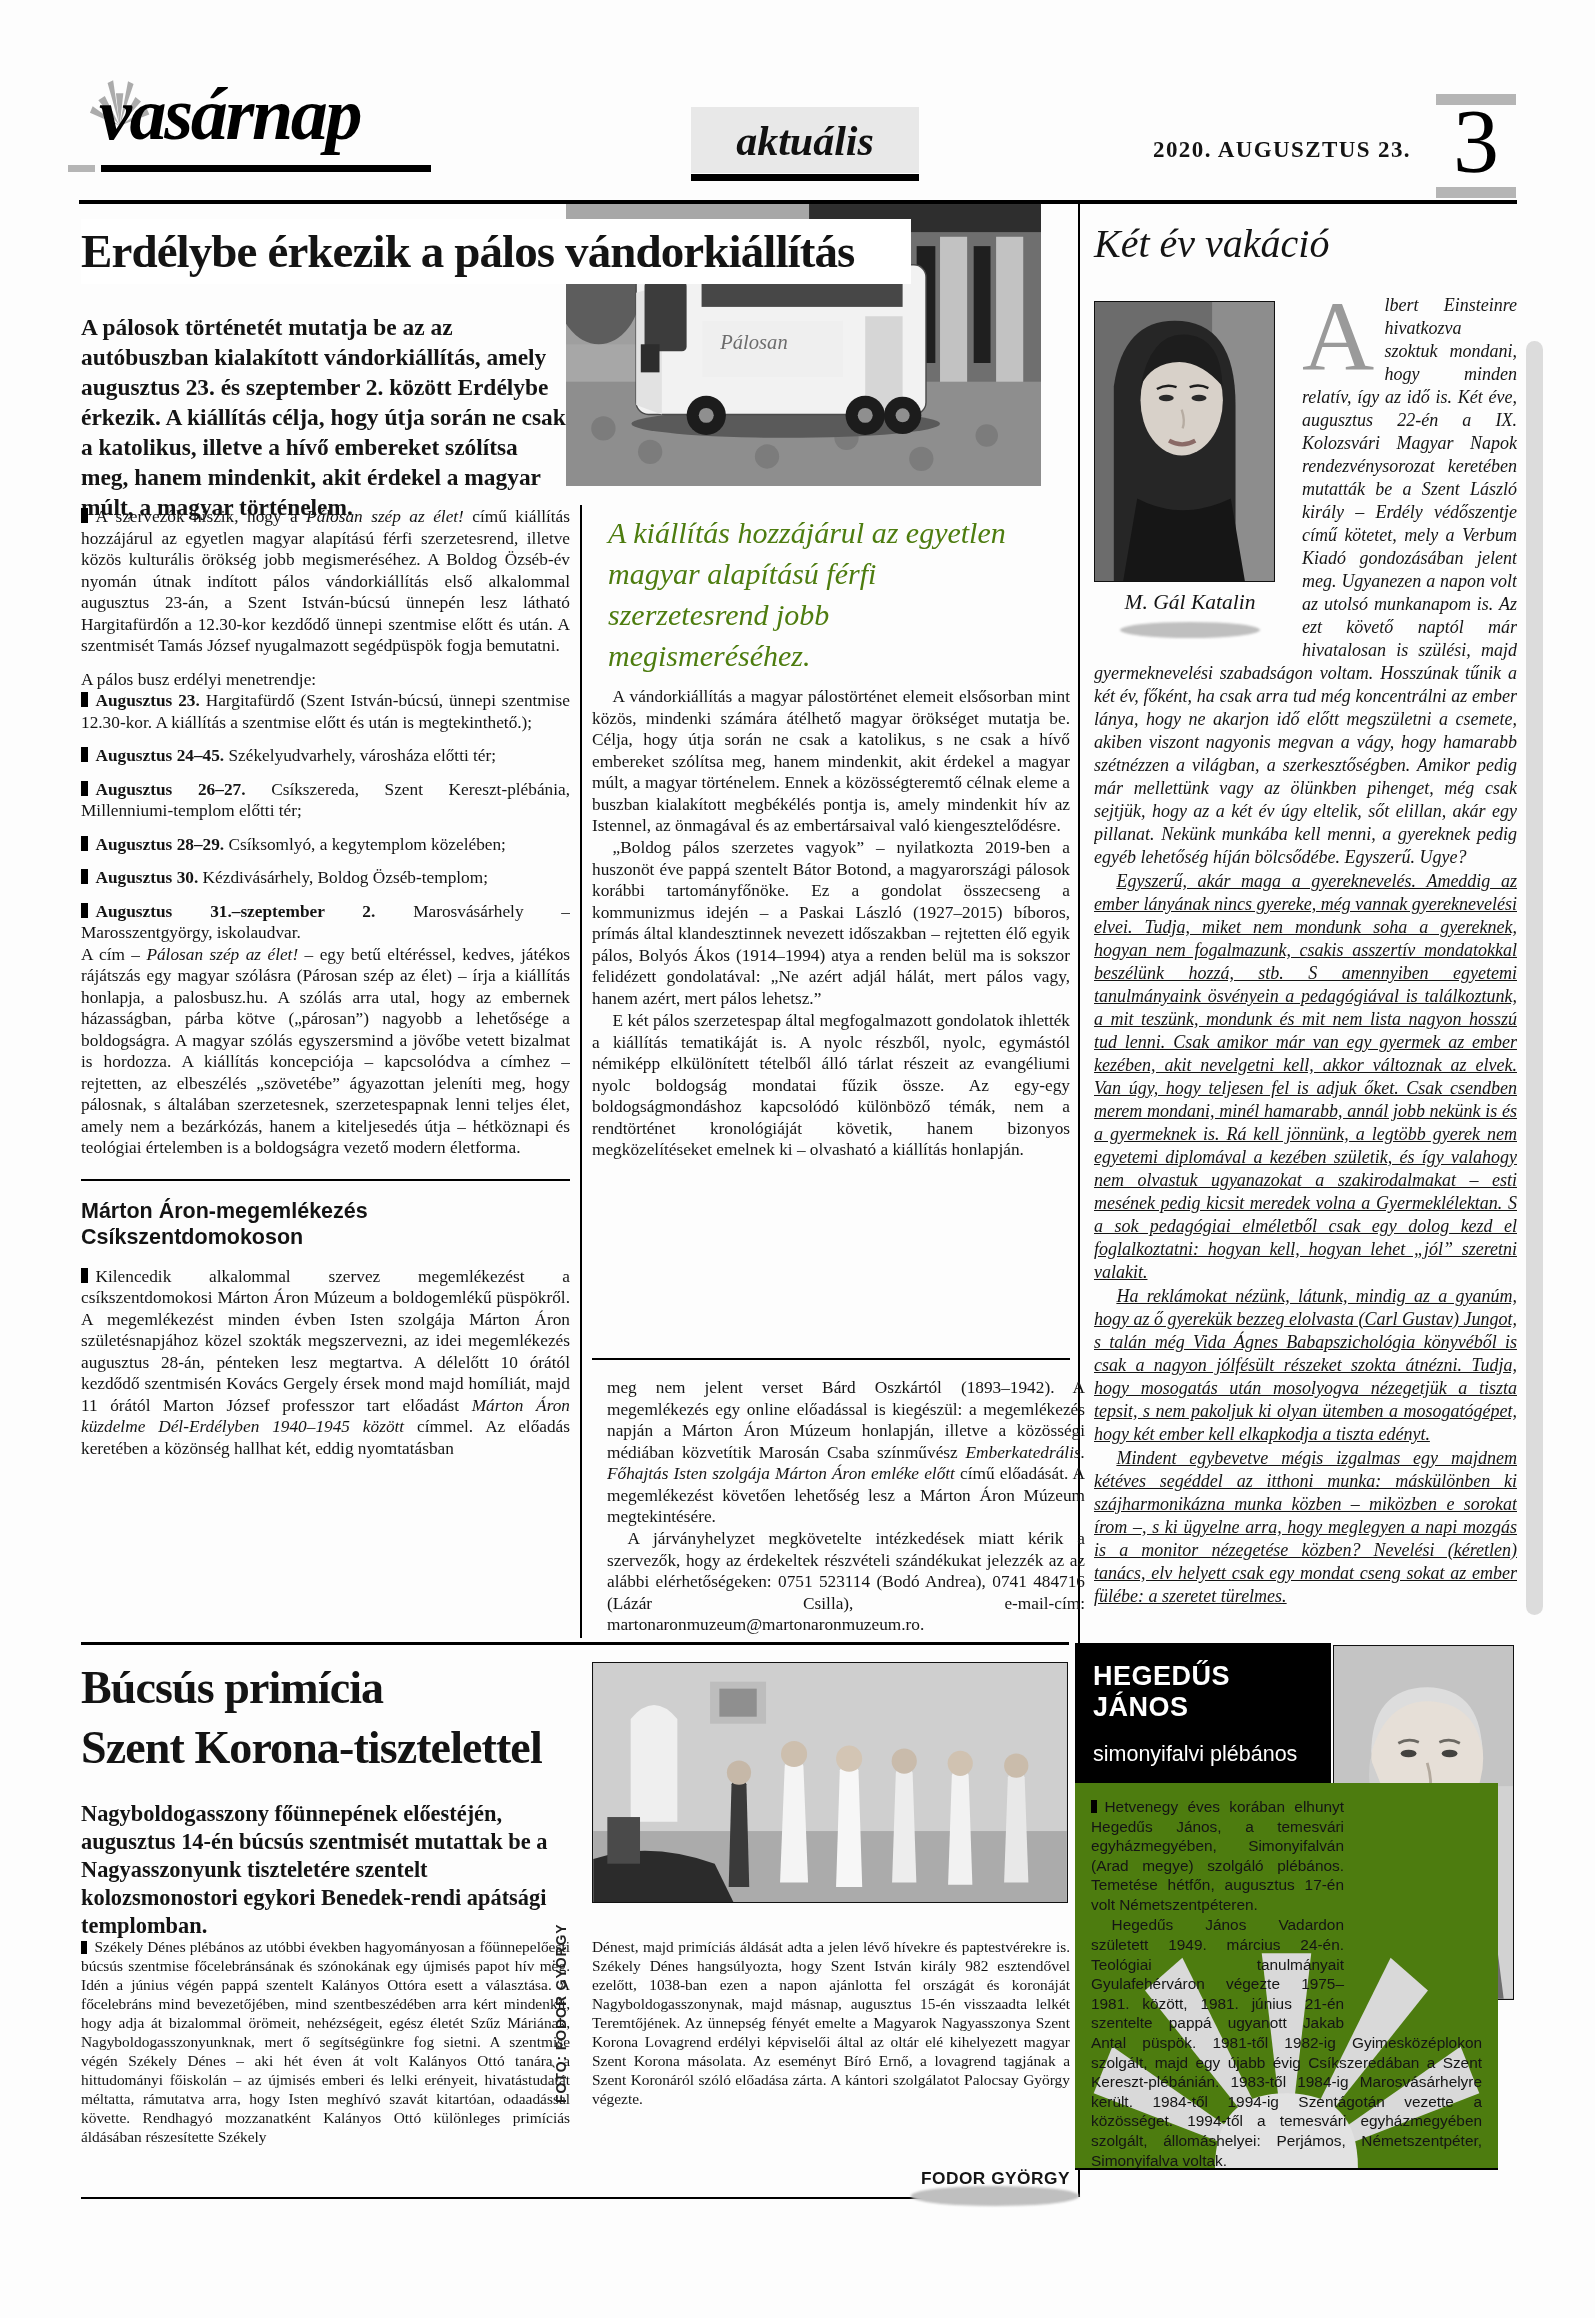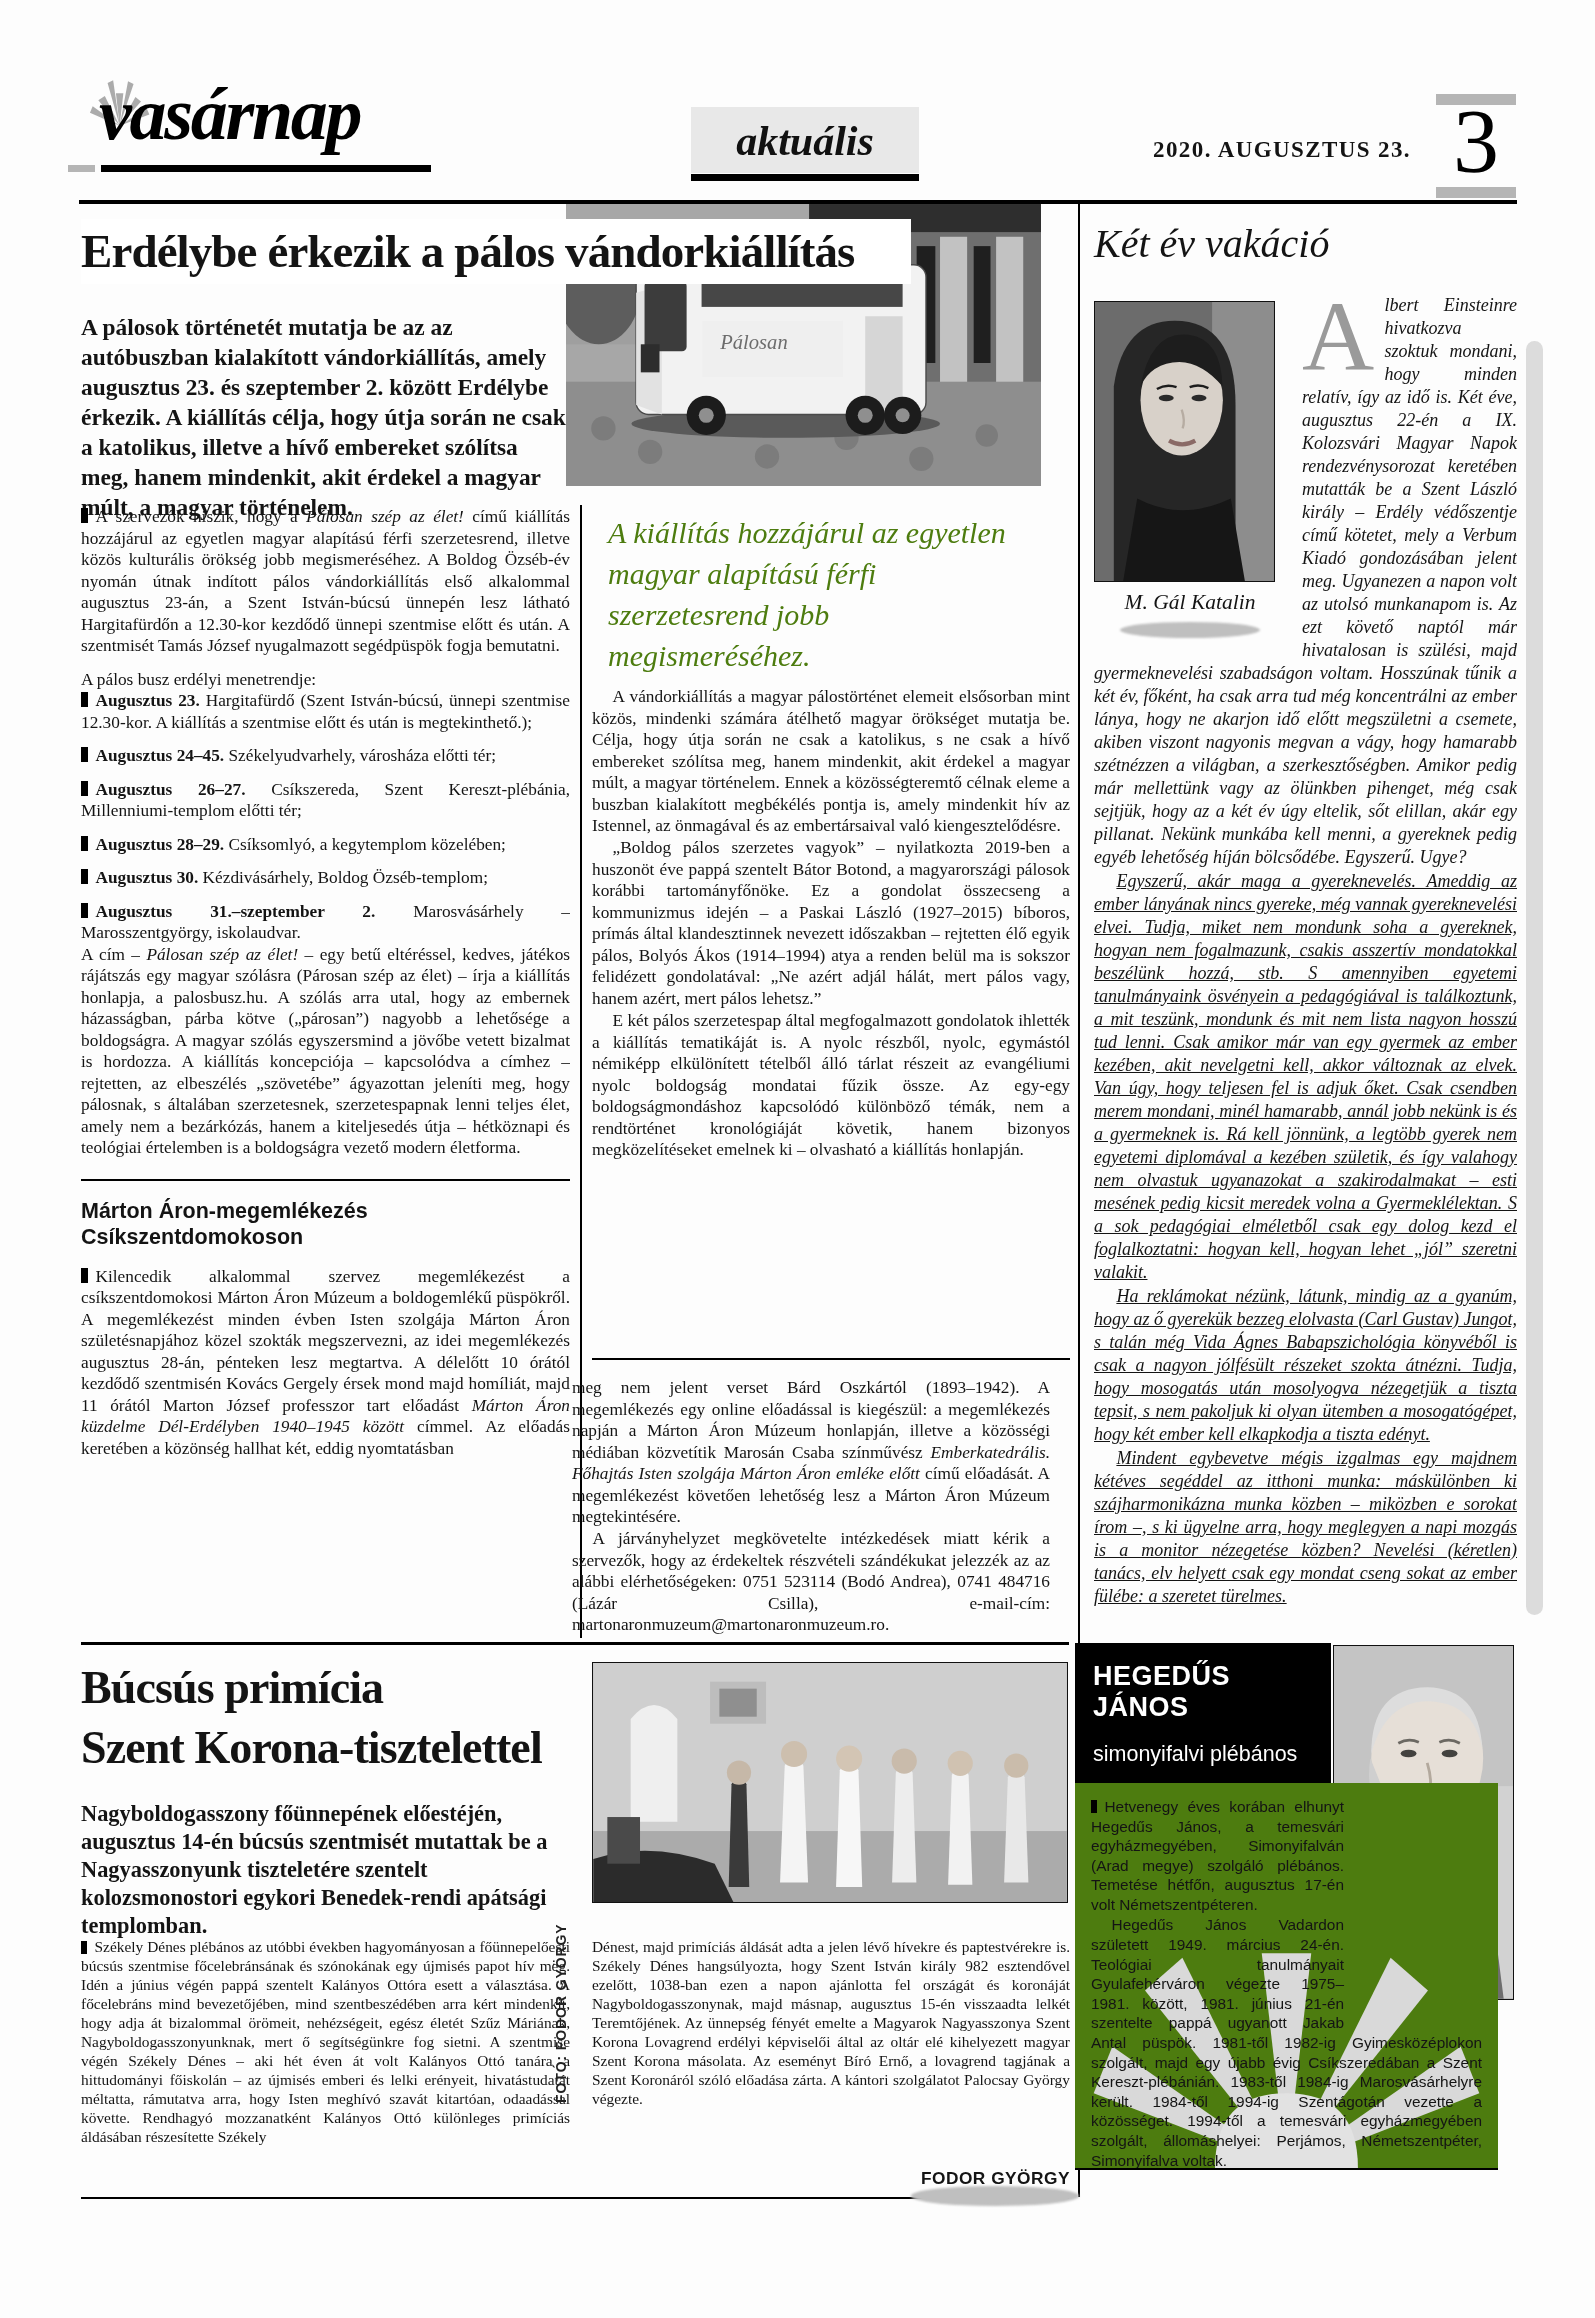--- a/index.html
+++ b/index.html
@@ -173,21 +173,21 @@
 <div class="abs graystrip"></div>
 
 <div class="abs pullquote" style="left:608px;top:512px;width:430px;">A kiállítás hozzájárul az egyetlen magyar alapítású férfi szerzetesrend jobb megismeréséhez.</div>
 
 <div class="abs body-col" style="left:592px;top:686px;width:478px;height:661px;">
   <p class="indent">A vándorkiállítás a magyar pálostörténet elemeit elsősorban mint közös, mindenki számára átélhető magyar örökséget mutatja be. Célja, hogy útja során ne csak a katolikus, s ne csak a hívő embereket szólítsa meg, hanem mindenkit, akit érdekel a magyar múlt, a magyar történelem. Ennek a közösségteremtő célnak eleme a buszban kialakított megbékélés pontja is, amely mindenkit hív az Istennel, az önmagával és az embertársaival való kiengesztelődésre.</p>
   <p class="indent" style="margin-top:0.9px;">„Boldog pálos szerzetes vagyok” – nyilatkozta 2019-ben a huszonöt éve pappá szentelt Bátor Botond, a magyarországi pálosok korábbi tartományfőnöke. Ez a gondolat összecseng a kommunizmus idején – a Paskai László (1927–2015) bíboros, prímás által klandesztinnek nevezett időszakban – rejtetten élő egyik pálos, Bolyós Ákos (1914–1994) atya a renden belül ma is sokszor felidézett gondolatával: „Ne azért adjál hálát, mert pálos vagy, hanem azért, mert pálos lehetsz.”</p>
   <p class="indent" style="margin-top:0.9px;">E két pálos szerzetespap által megfogalmazott gondolatok ihlették a kiállítás tematikáját is. A nyolc részből, nyolc, egymástól némiképp elkülönített tételből álló tárlat részeit az evangéliumi nyolc boldogság mondatai fűzik össze. Az egy-egy boldogságmondáshoz kapcsolódó különböző témák, nem a rendtörténet kronológiáját követik, hanem bizonyos megközelítéseket emelnek ki – olvasható a kiállítás honlapján.</p>
 </div>
 <div class="abs hrule" style="left:592px;top:1358px;width:478px;height:1.9px;"></div>
-<div class="abs body-col" style="left:572px;top:1377px;width:478px;height:265px;">
+<div class="abs body-col" style="left:607px;top:1377px;width:478px;height:265px;">
   <p><span>meg nem jelent verset Bárd Oszkártól (1893–1942). A megemlékezés egy online előadással is kiegészül: a megemlékezés napján a Márton Áron Múzeum honlapján, illetve a közösségi médiában közvetítik Marosán Csaba színművész </span><i>Emberkatedrális. Főhajtás Isten szolgája Márton Áron emléke előtt</i><span> című előadását. A megemlékezést követően lehetőség lesz a Márton Áron Múzeum megtekintésére.</span></p>
   <p class="indent" style="margin-top:0.9px;">A járványhelyzet megkövetelte intézkedések miatt kérik a szervezők, hogy az érdekeltek részvételi szándékukat jelezzék az az alábbi elérhetőségeken: 0751 523114 (Bodó Andrea), 0741 484716 (Lázár Csilla), e-mail-cím: martonaronmuzeum@martonaronmuzeum.ro.</p>
 </div>
 
 <div class="abs op-title" style="left:1094px;top:220px;width:421px;">Két év vakáció</div>
 
 <div class="abs opinion" style="left:1094px;top:294px;width:423px;height:1330px;">
   <span class="op-photo-wrap">
     <span class="photo-frame" style="display:block;width:179px;height:279px;">
       <svg width="179" height="279" viewBox="0 0 382 596">

